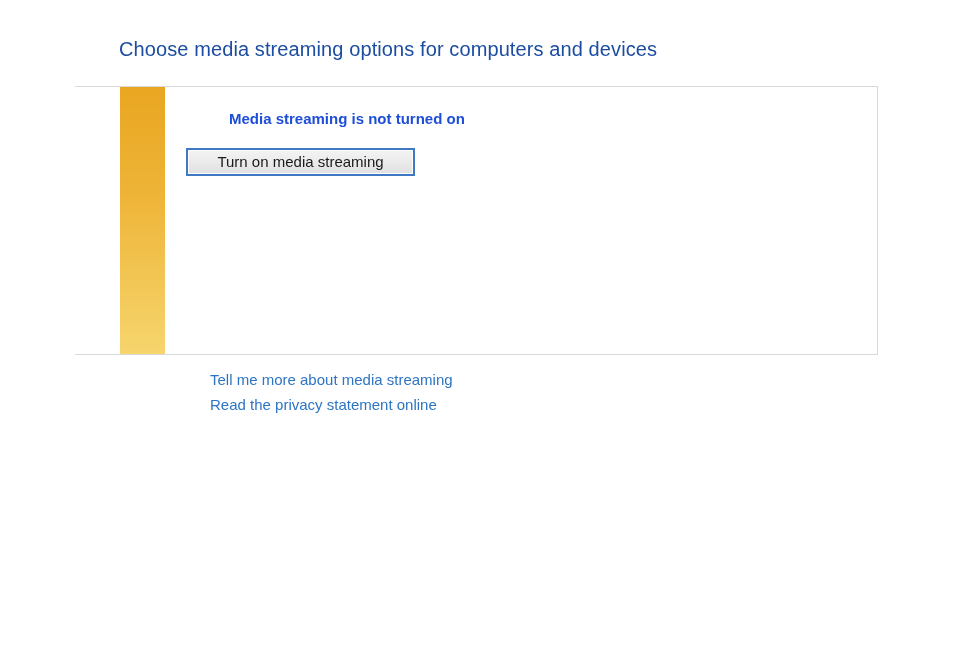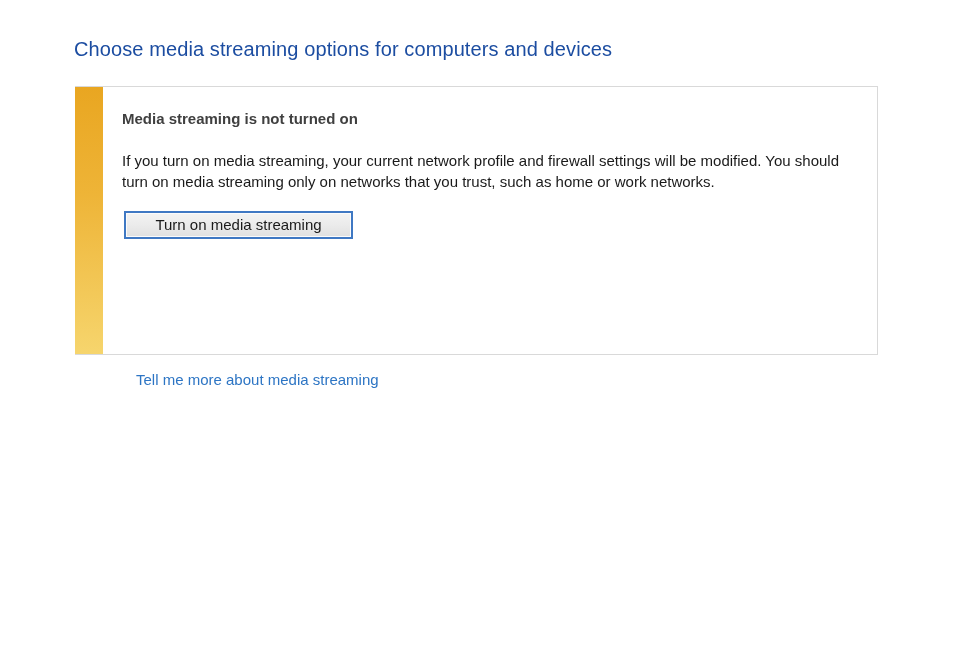--- a/index.html
+++ b/index.html
@@ -1,15 +1,15 @@
 <!DOCTYPE html>
 <html><head>
 <meta charset="utf-8">
 <style>
-  * { box-sizing: border-box; }
+  * { box-sizing: border-box; padding-left: 45px; }
   html, body {
     margin: 0;
     padding: 0;
     background: #ffffff;
     font-family: "Liberation Sans", "DejaVu Sans", sans-serif;
   }
   .canvas {
     position: relative;
     width: 960px;
     height: 647px;
@@ -44,21 +44,21 @@
     background: linear-gradient(to bottom, #e9a621 0%, #eeb437 40%, #f6d56d 100%);
   }
   .panel-content {
     flex: 1 1 auto;
     padding: 16px 18px 24px 19px;
   }
   .panel-heading {
     margin: 6px 0 0 0;
     font-size: 15px;
     font-weight: 700;
-    color: #404040;
+    color: #1d4ed8;
     line-height: 20px;
   }
   .panel-paragraph {
     margin: 21px 0 0 0;
     font-size: 15px;
     font-weight: 400;
     color: #1a1a1a;
     line-height: 21px;
     white-space: pre-wrap;
   }
@@ -73,21 +73,21 @@
     background: linear-gradient(to bottom, #f3f3f3 0%, #ebebeb 50%, #e0e0e0 100%);
     border: 2px solid #3f78c3;
     box-shadow: inset 0 0 0 1px #fbfbfb;
     cursor: pointer;
     padding: 0;
     line-height: 24px;
     text-align: center;
   }
   .task-links {
     position: absolute;
-    left: 136px;
+    left: 120px;
     top: 367px;
     display: flex;
     flex-direction: column;
   }
   .task-link {
     font-size: 15px;
     line-height: 25px;
     color: #2d75c4;
     text-decoration: none;
     cursor: pointer;
@@ -97,22 +97,22 @@
 <body>
 
 <div class="canvas">
 
   <h1 class="page-title">Choose media streaming options for computers and devices</h1>
 
   <div class="panel">
     <div class="accent-stripe"></div>
     <div class="panel-content">
       <h2 class="panel-heading">Media streaming is not turned on</h2>
-      <p class="panel-paragraph">If you turn on media streaming, your current network profile and firewall settings will be modified. You should turn on media streaming only on networks that you trust, such as home or work networks.</p>
       <button class="turn-on-button">Turn on media streaming</button>
     </div>
   </div>
 
   <div class="task-links">
     <a class="task-link">Tell me more about media streaming</a>
+    <a class="task-link">Read the privacy statement online</a>
   </div>
 
 </div>
 
 </body></html>

